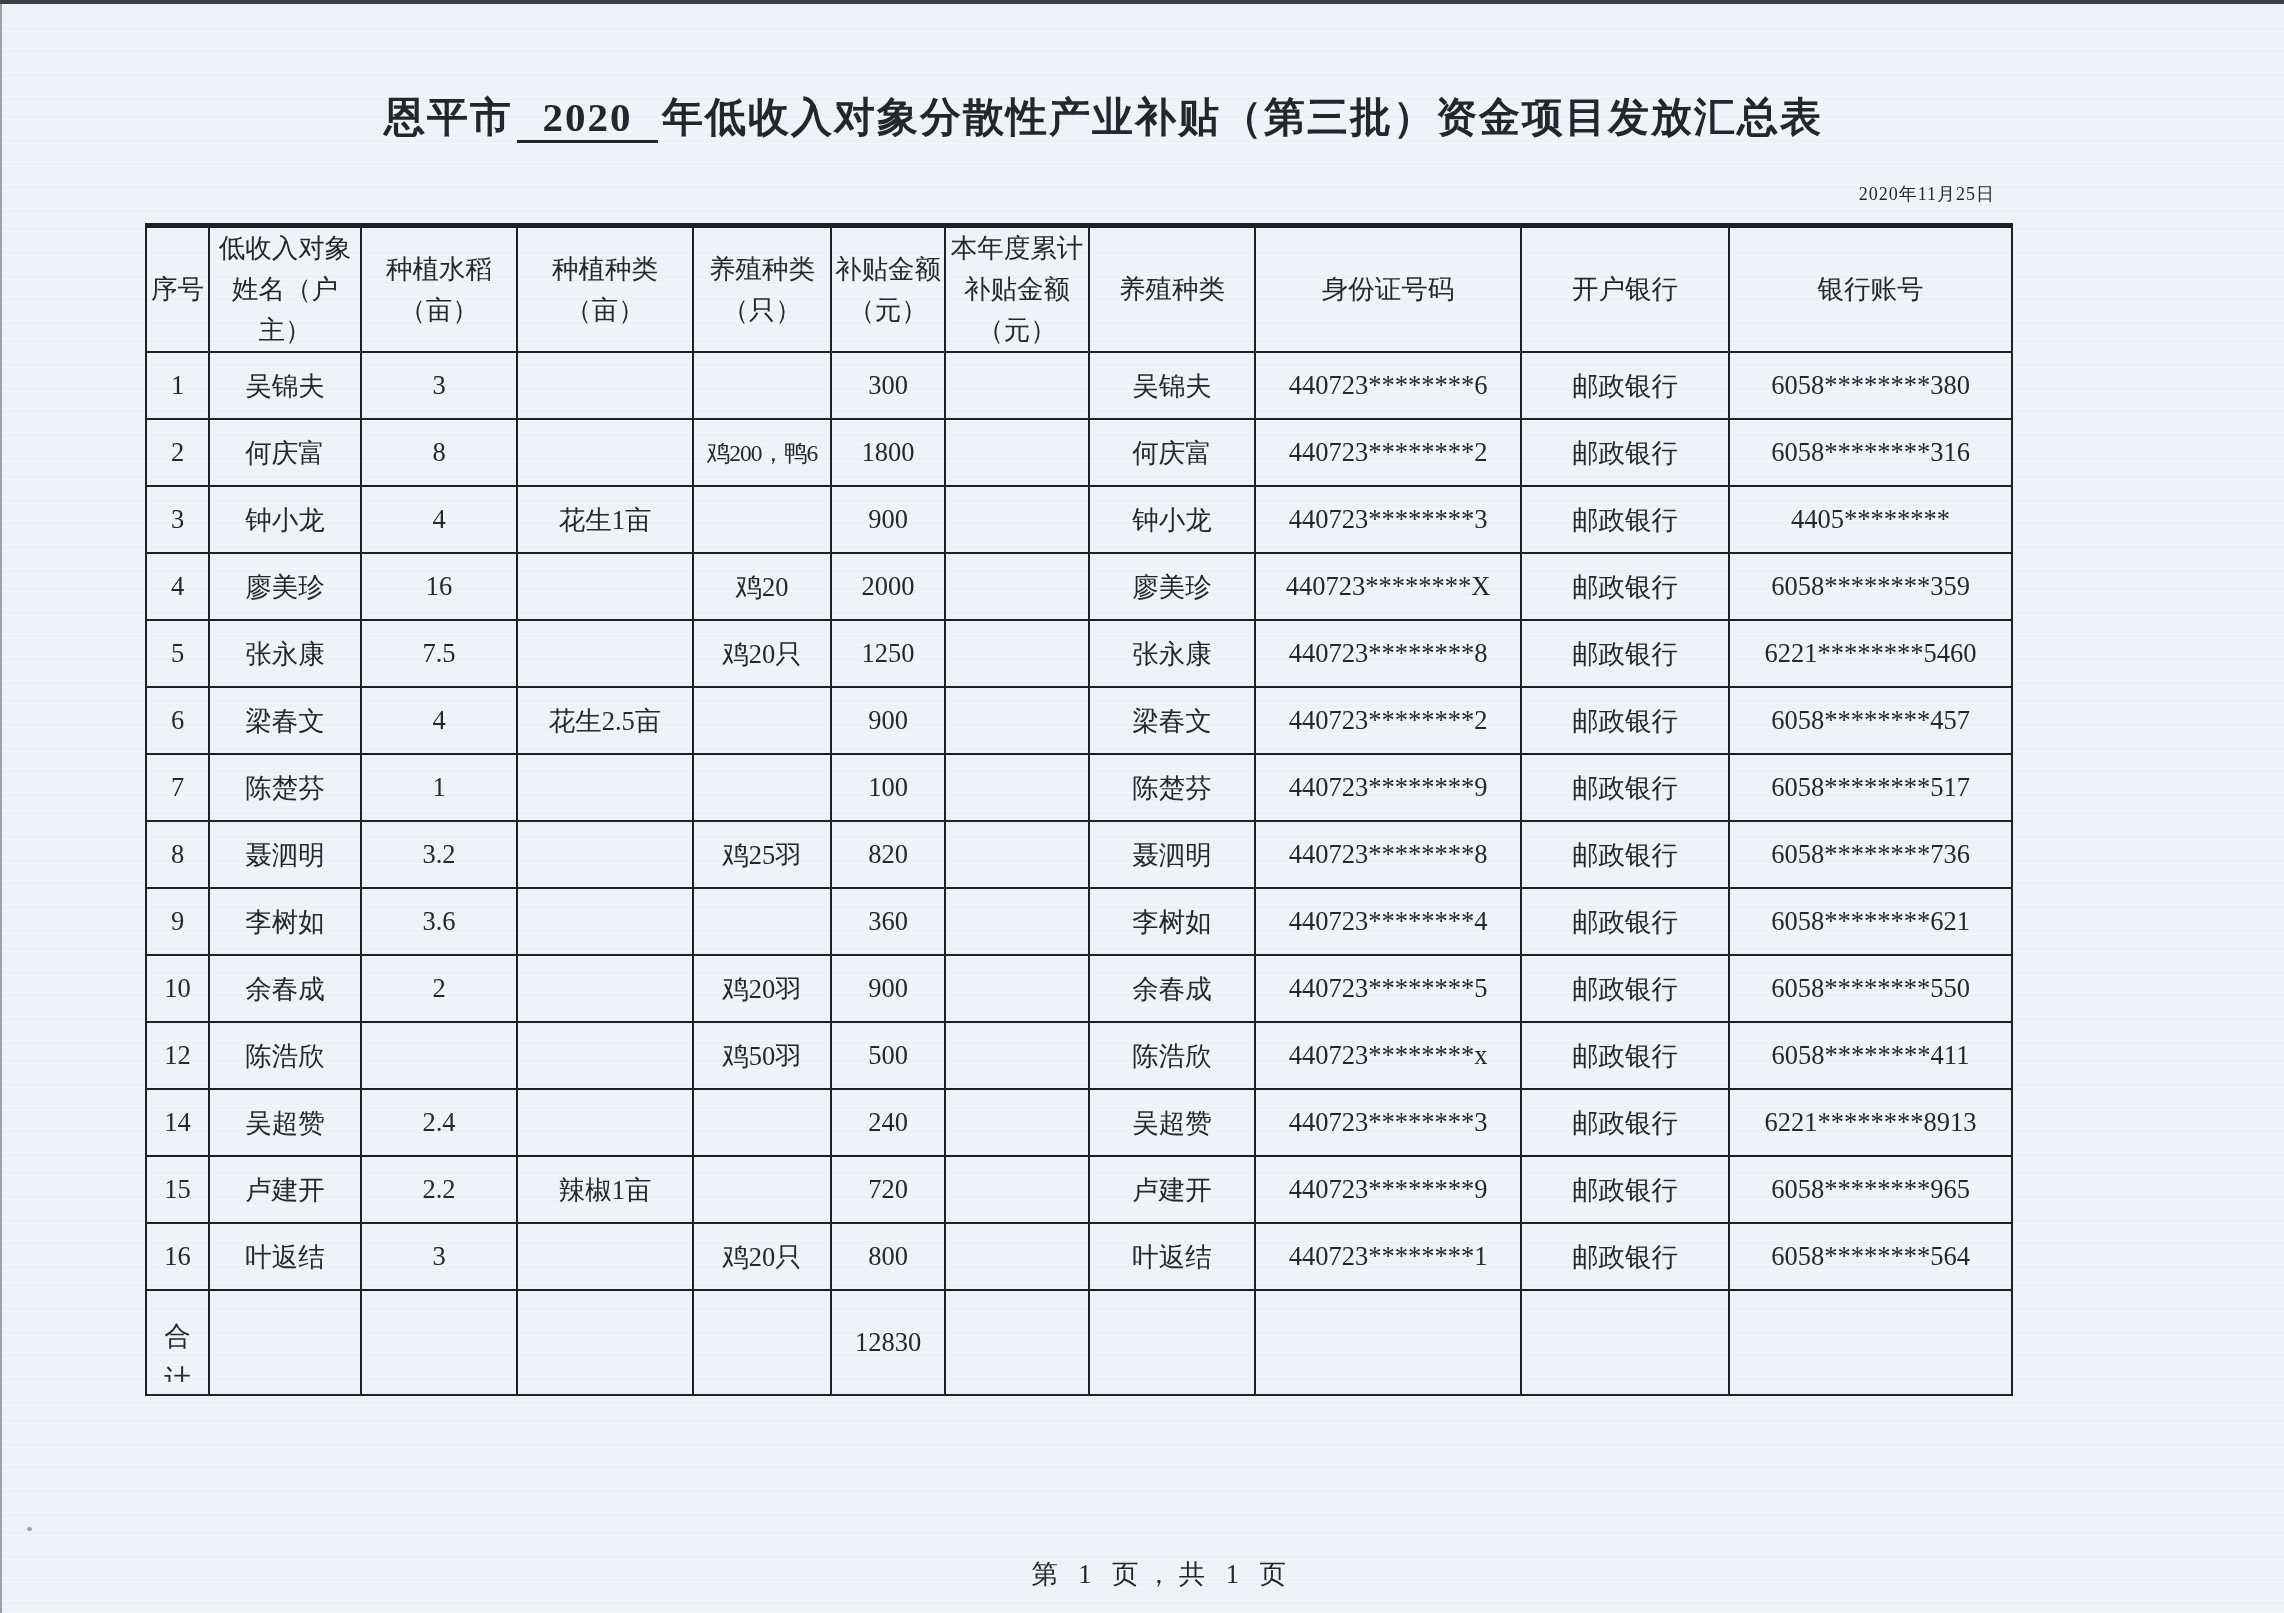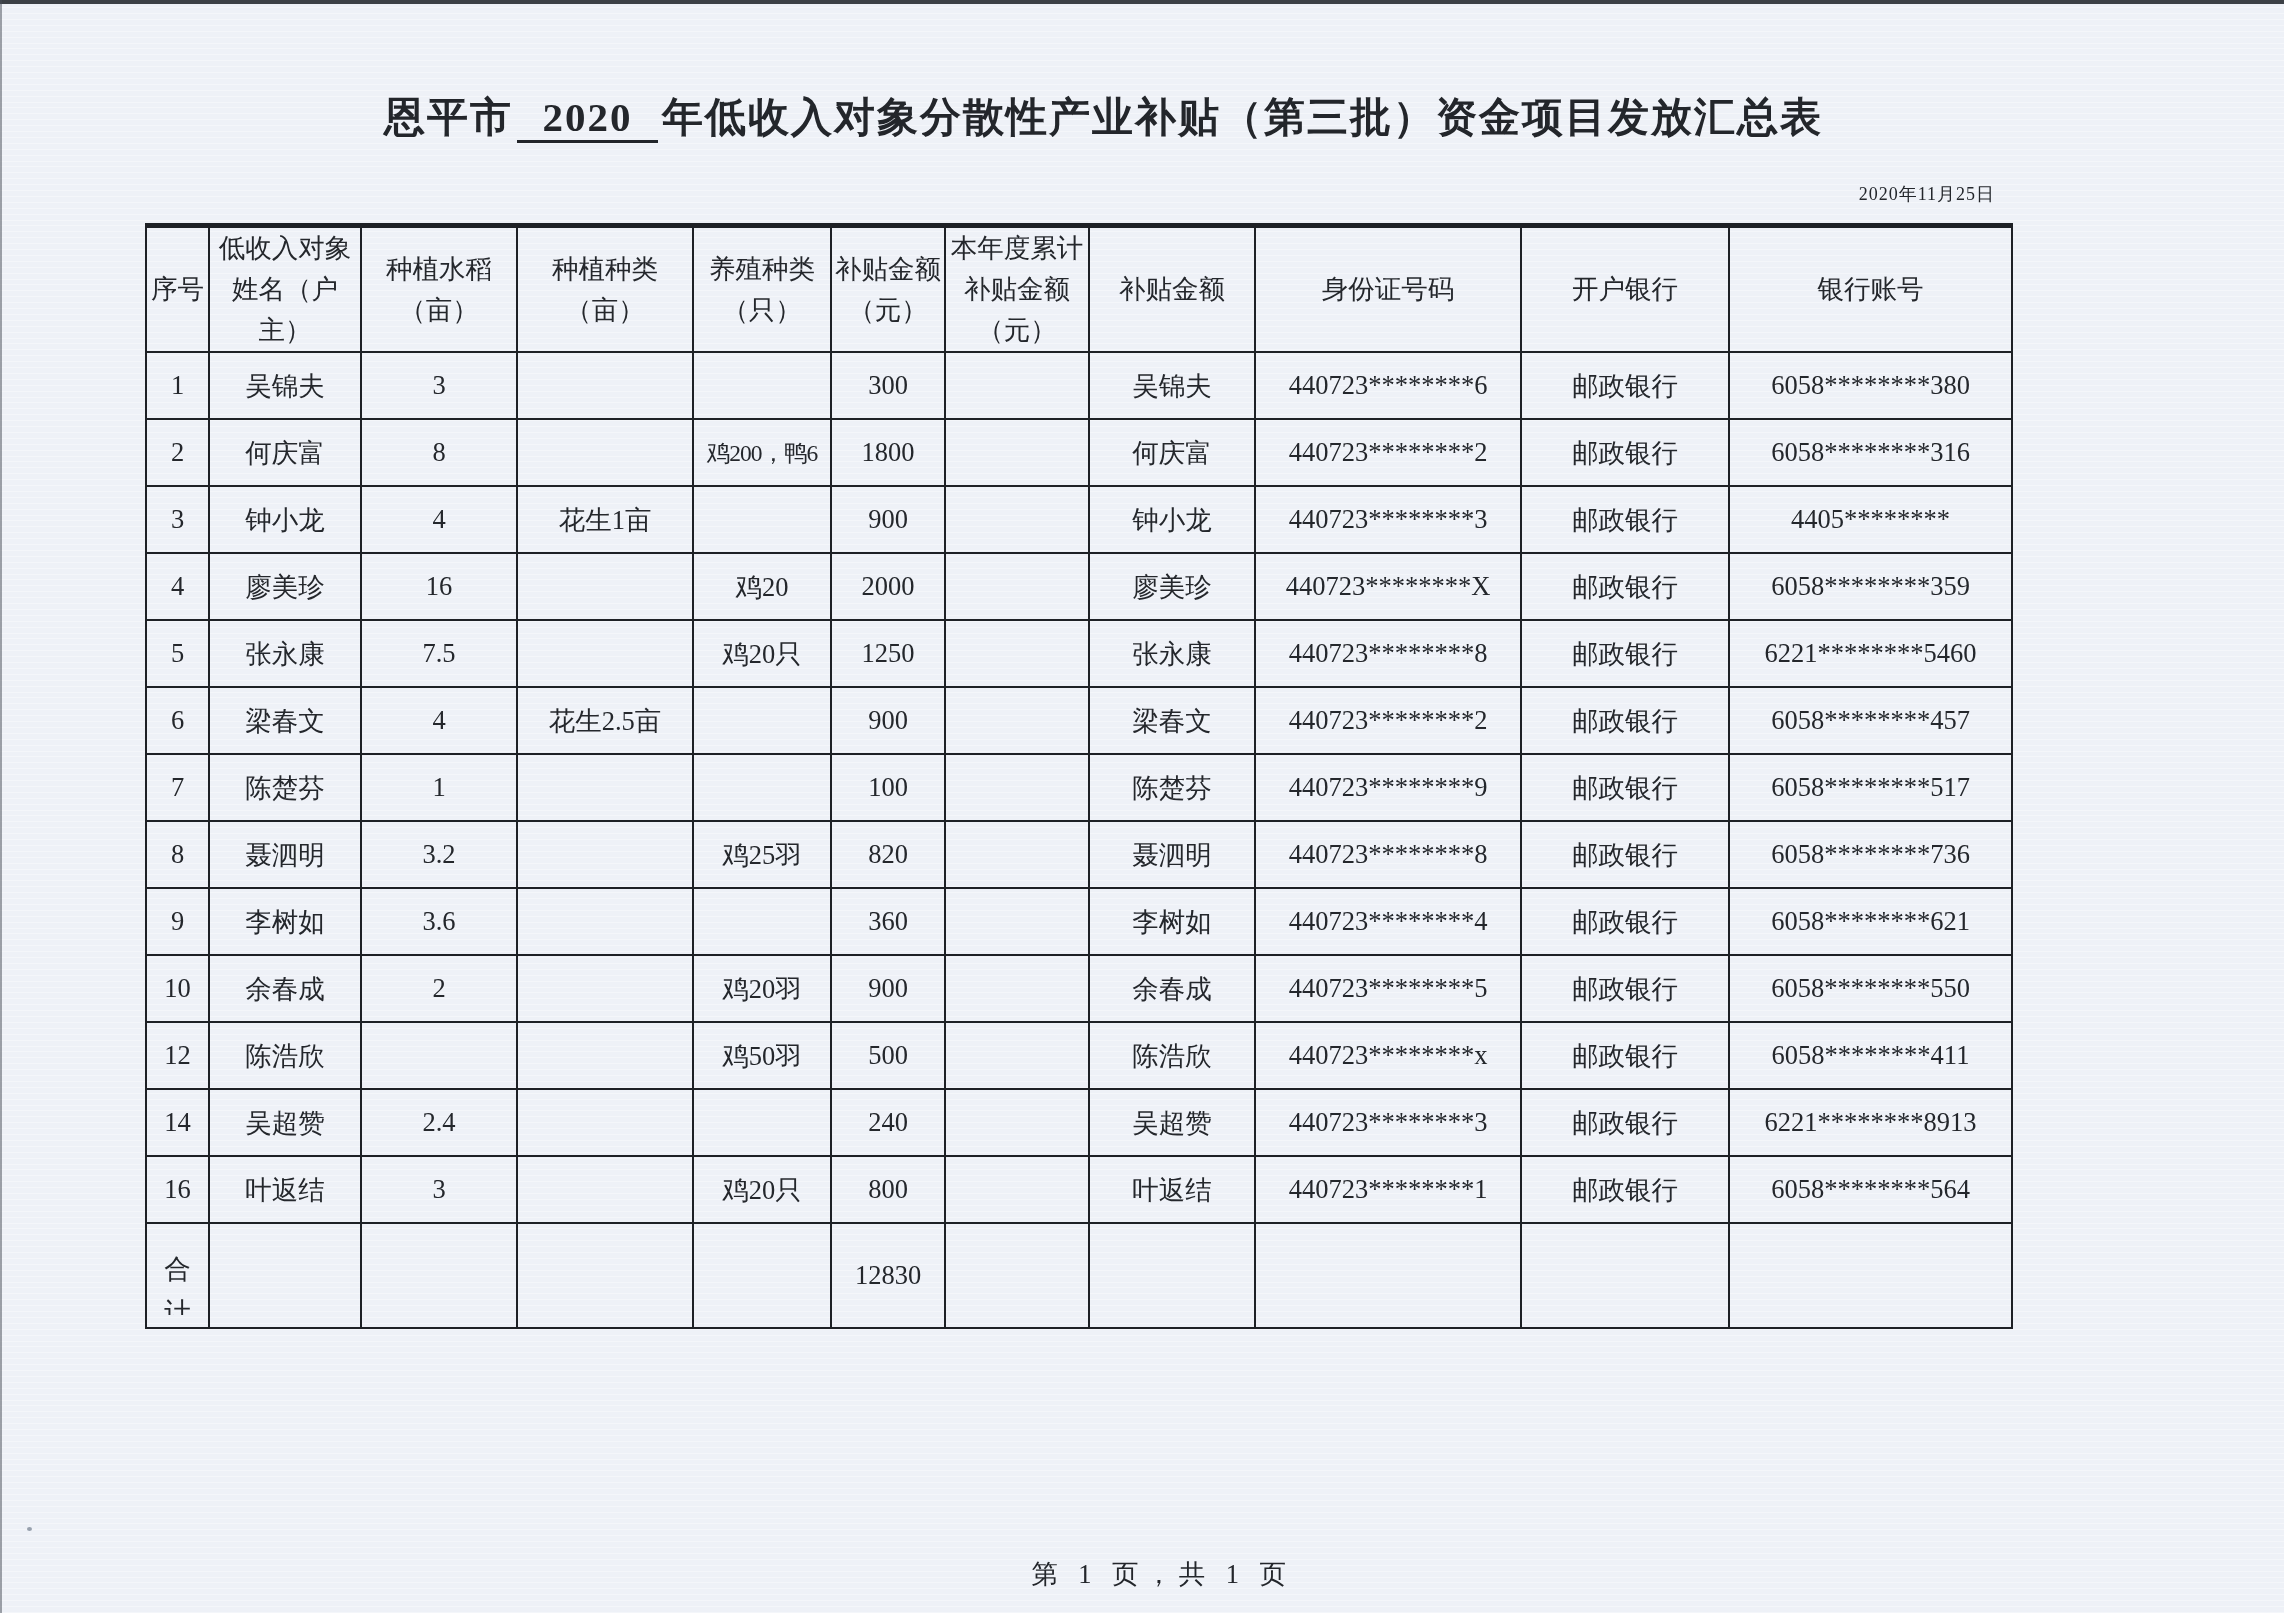--- a/index.html
+++ b/index.html
@@ -84,21 +84,21 @@
     </colgroup>
     <thead>
       <tr>
         <th>序号</th>
         <th>低收入对象姓名（户主）</th>
         <th>种植水稻（亩）</th>
         <th>种植种类（亩）</th>
         <th>养殖种类（只）</th>
         <th>补贴金额（元）</th>
         <th>本年度累计补贴金额（元）</th>
-        <th>补贴金额</th>
+        <th>养殖种类</th>
         <th>身份证号码</th>
         <th>开户银行</th>
         <th>银行账号</th>
       </tr>
     </thead>
     <tbody>
         <tr>
           <td>1</td>
           <td>吴锦夫</td>
           <td>3</td>
@@ -248,20 +248,33 @@
           <td></td>
           <td></td>
           <td>240</td>
           <td></td>
           <td>吴超赞</td>
           <td>440723********3</td>
           <td>邮政银行</td>
           <td>6221********8913</td>
         </tr>
         <tr>
+          <td>15</td>
+          <td>卢建开</td>
+          <td>2.2</td>
+          <td>辣椒1亩</td>
+          <td></td>
+          <td>720</td>
+          <td></td>
+          <td>卢建开</td>
+          <td>440723********9</td>
+          <td>邮政银行</td>
+          <td>6058********965</td>
+        </tr>
+        <tr>
           <td>16</td>
           <td>叶返结</td>
           <td>3</td>
           <td></td>
           <td>鸡20只</td>
           <td>800</td>
           <td></td>
           <td>叶返结</td>
           <td>440723********1</td>
           <td>邮政银行</td>

